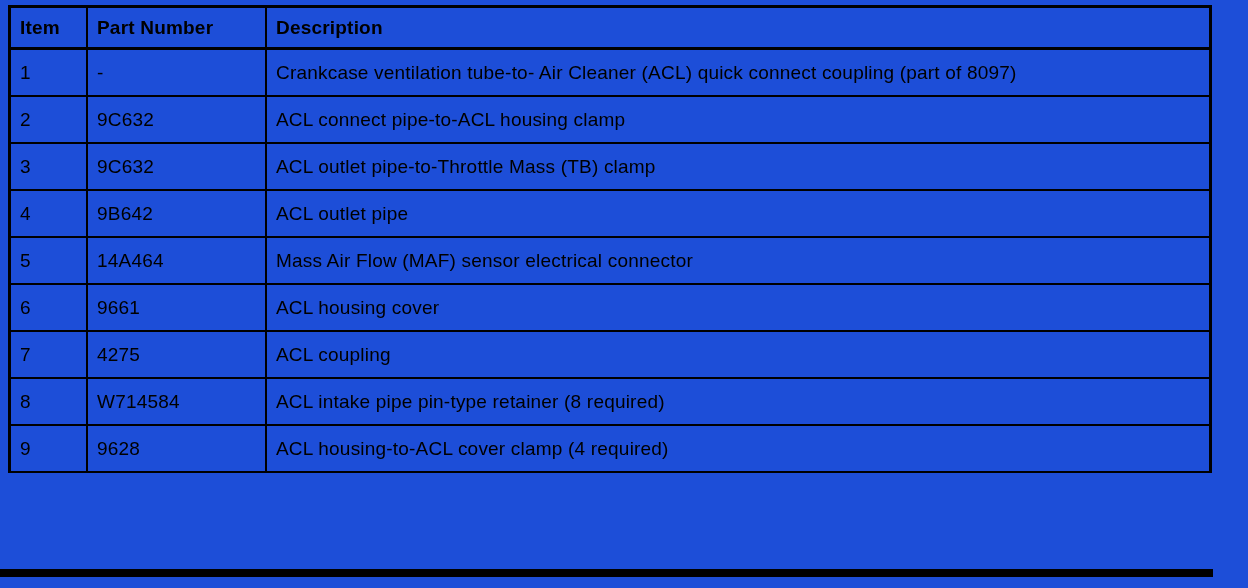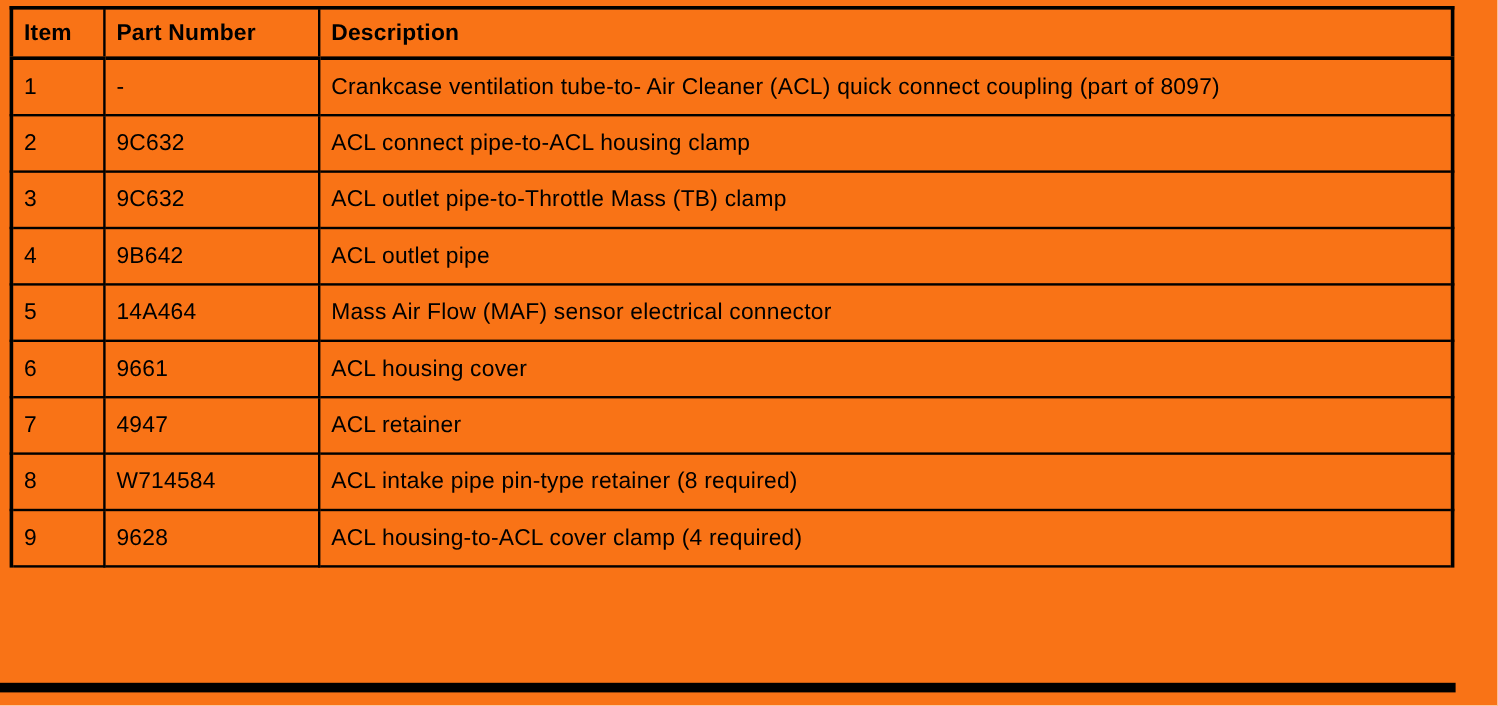--- a/index.html
+++ b/index.html
@@ -4,21 +4,21 @@
 <style>
   html, body {
     margin: 0;
     padding: 0;
     background: #ffffff;
   }
   .sheet {
     position: relative;
     width: 1248px;
     height: 588px;
-    background: #f97316;
+    background: #1d4ed8;
     color: #000000;
     font-family: "Liberation Sans", "DejaVu Sans", sans-serif;
     overflow: hidden;
   }
   table.parts-table {
     position: absolute;
     left: 8px;
     top: 5px;
     width: 1204px;
     border-collapse: collapse;
@@ -98,22 +98,22 @@
           <td>14A464</td>
           <td>Mass Air Flow (MAF) sensor electrical connector</td>
         </tr>
         <tr>
           <td>6</td>
           <td>9661</td>
           <td>ACL housing cover</td>
         </tr>
         <tr>
           <td>7</td>
-          <td>4947</td>
-          <td>ACL retainer</td>
+          <td>4275</td>
+          <td>ACL coupling</td>
         </tr>
         <tr>
           <td>8</td>
           <td>W714584</td>
           <td>ACL intake pipe pin-type retainer (8 required)</td>
         </tr>
         <tr>
           <td>9</td>
           <td>9628</td>
           <td>ACL housing-to-ACL cover clamp (4 required)</td>

